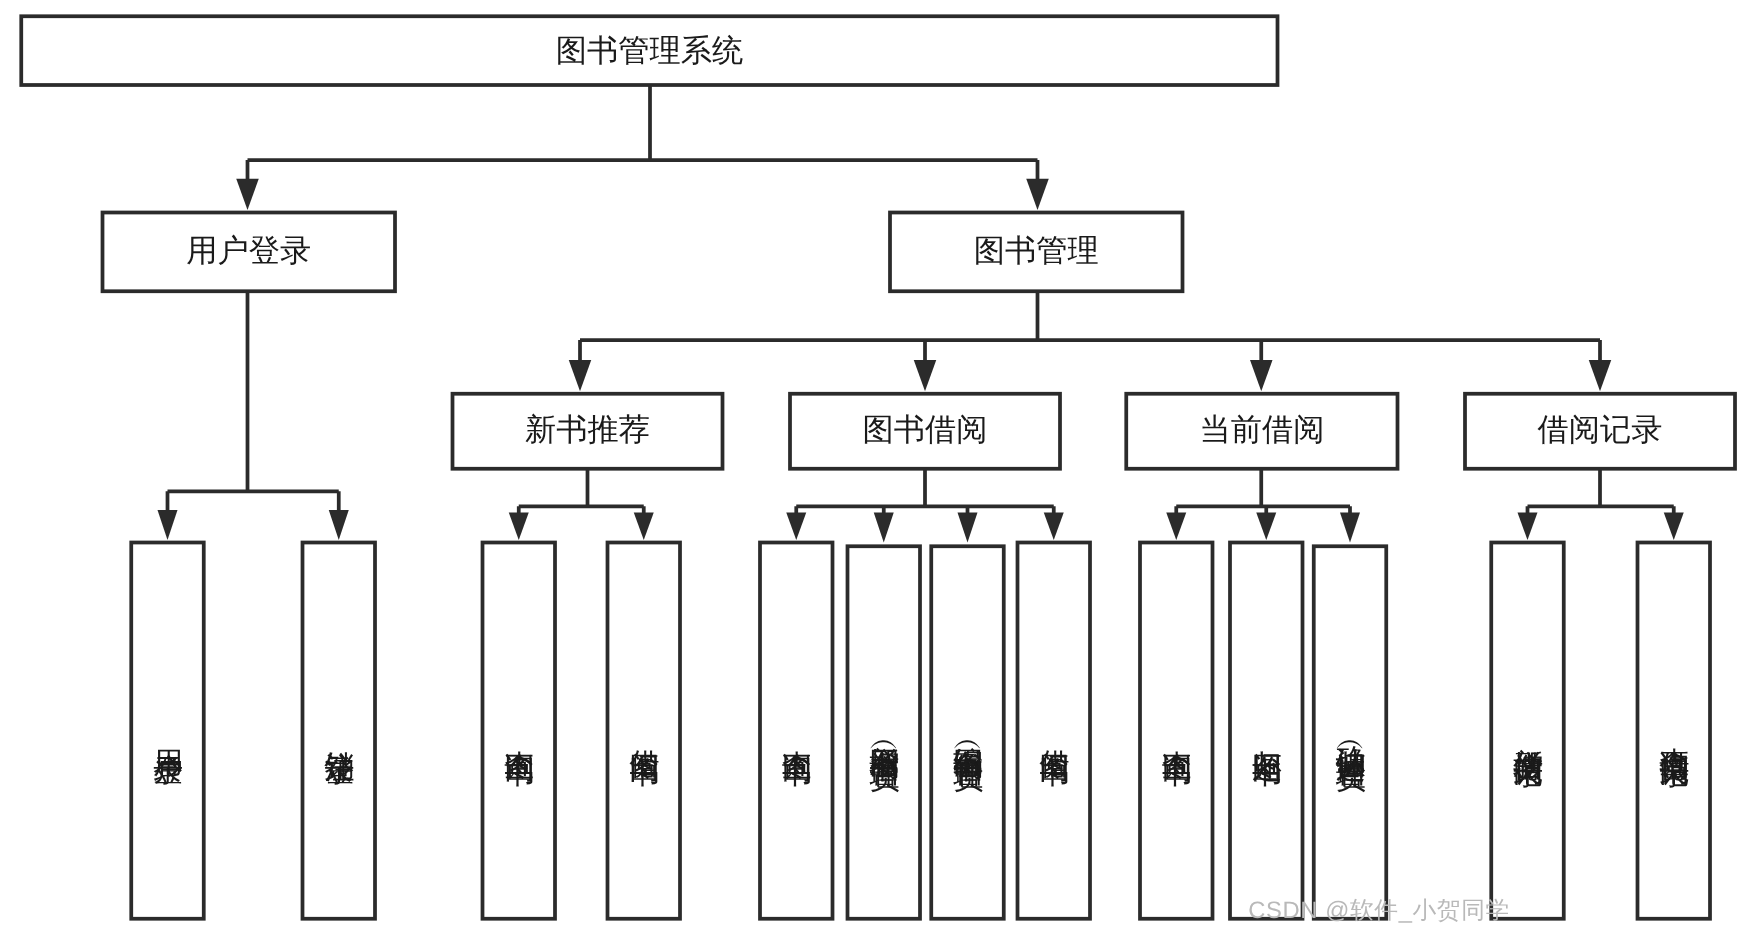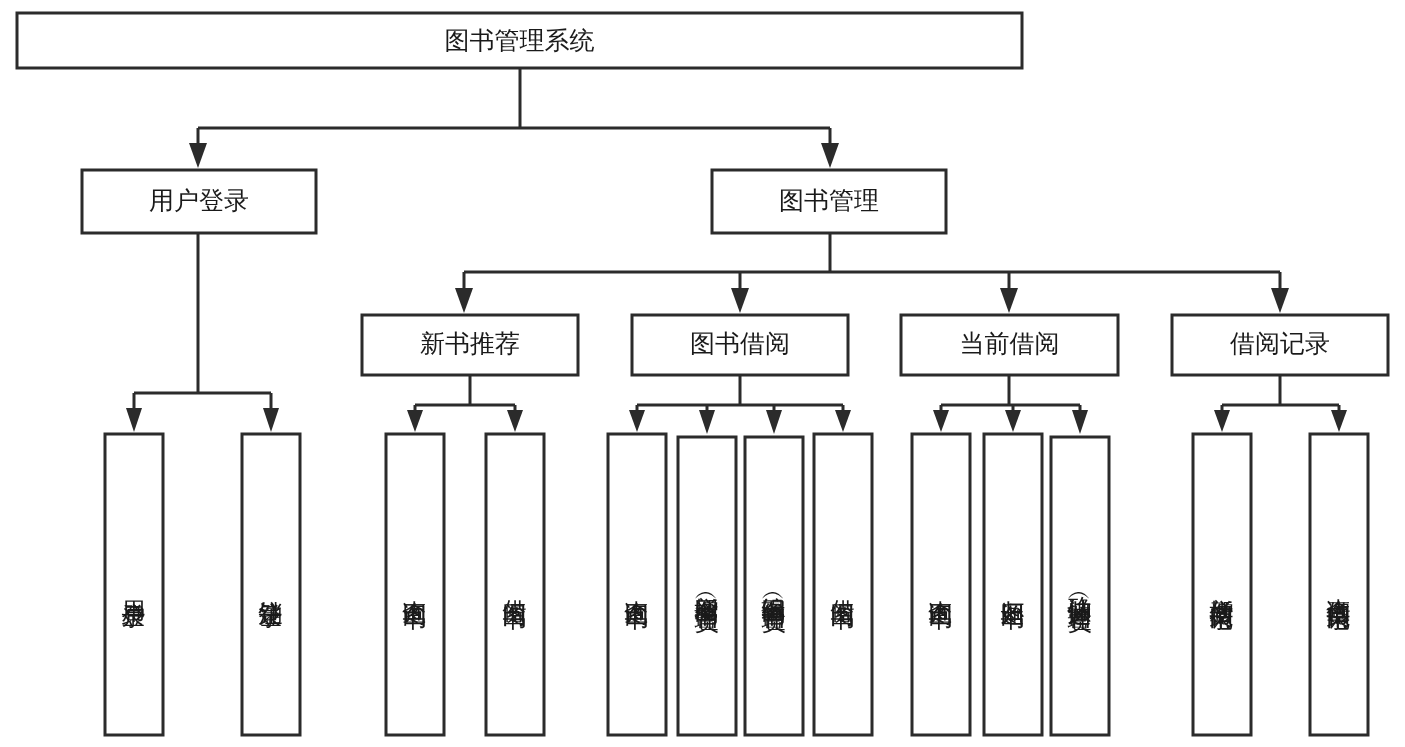--- a/index.html
+++ b/index.html
@@ -236,14 +236,15 @@
   <div class="vlabel-wrap" style="left:1051px; top:437px; width:58px; height:298px;">
     <span class="vlabel">确认归还（管理员）</span>
   </div>
   <div class="vlabel-wrap" style="left:1193px; top:434px; width:58px; height:301px;">
     <span class="vlabel">新增借阅记录</span>
   </div>
   <div class="vlabel-wrap" style="left:1310px; top:434px; width:58px; height:301px;">
     <span class="vlabel">查询借阅记录</span>
   </div>
 
+  <div id="watermark">CSDN @软件_小贺同学</div>
 
 </div>
 
 </body></html>

